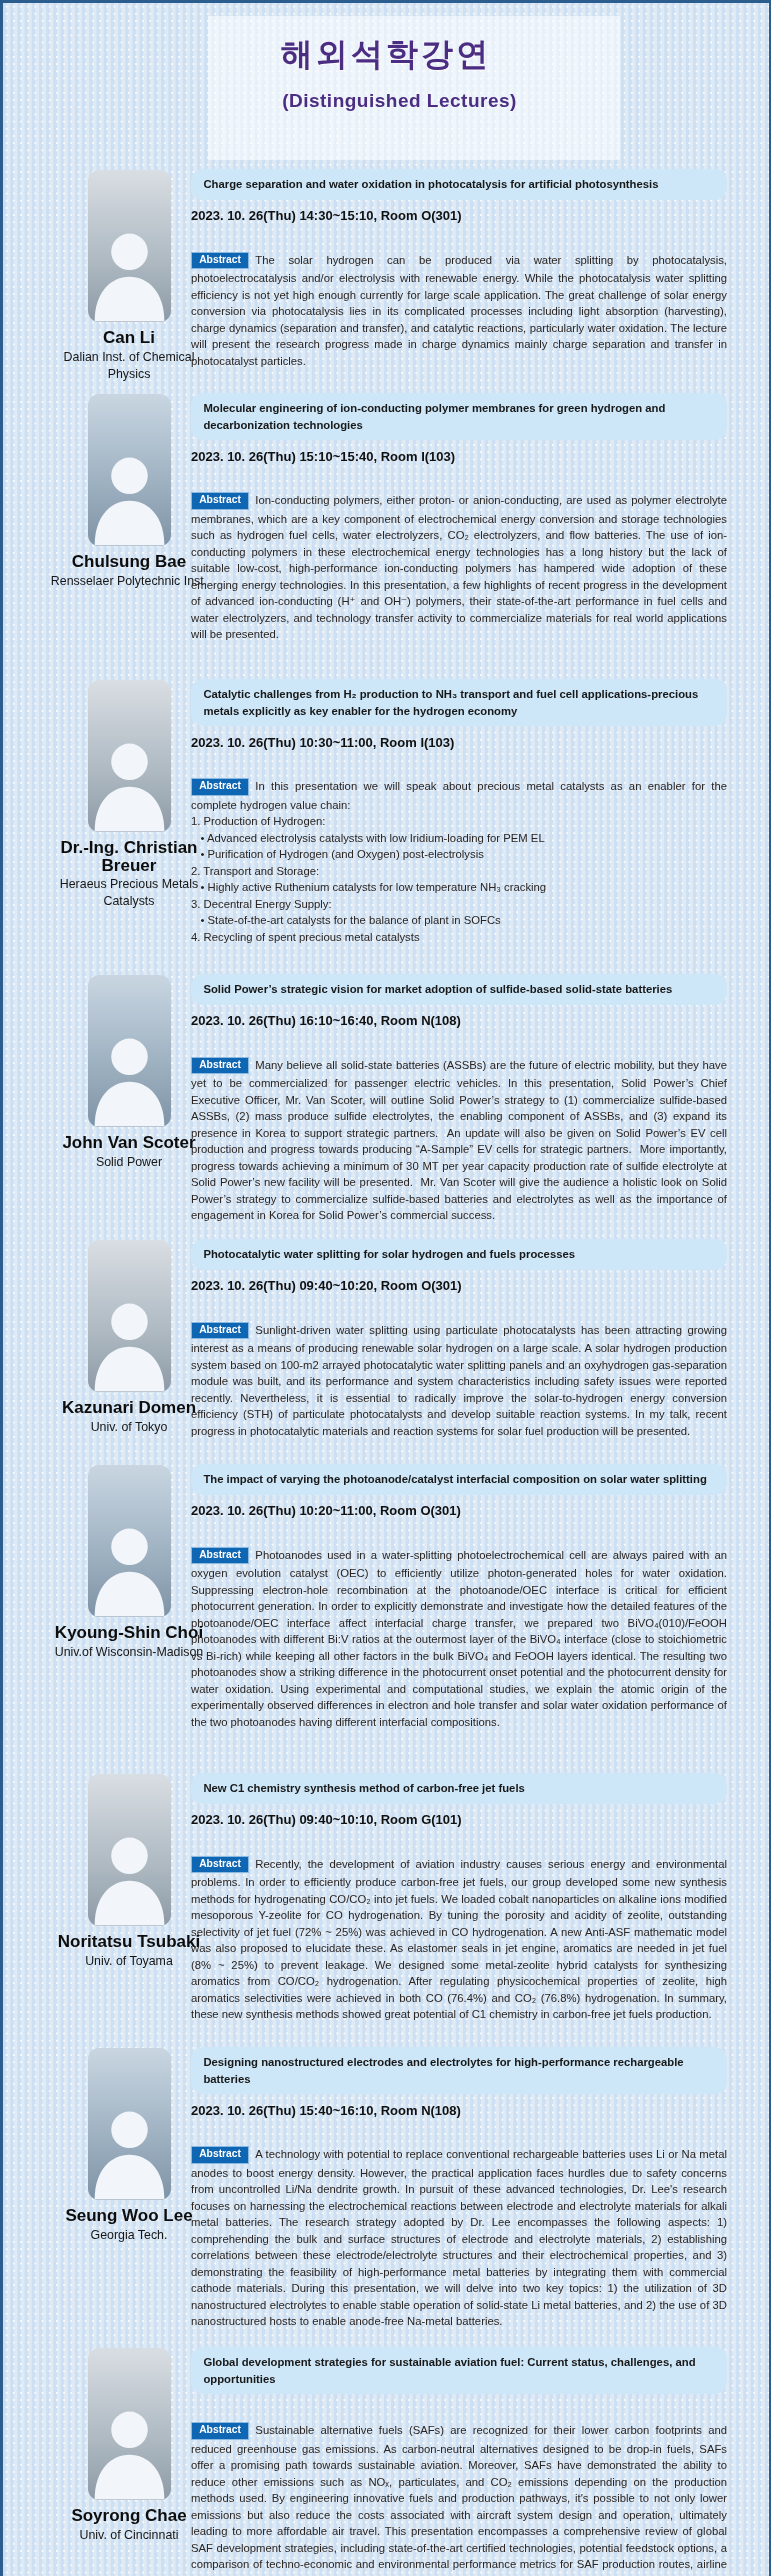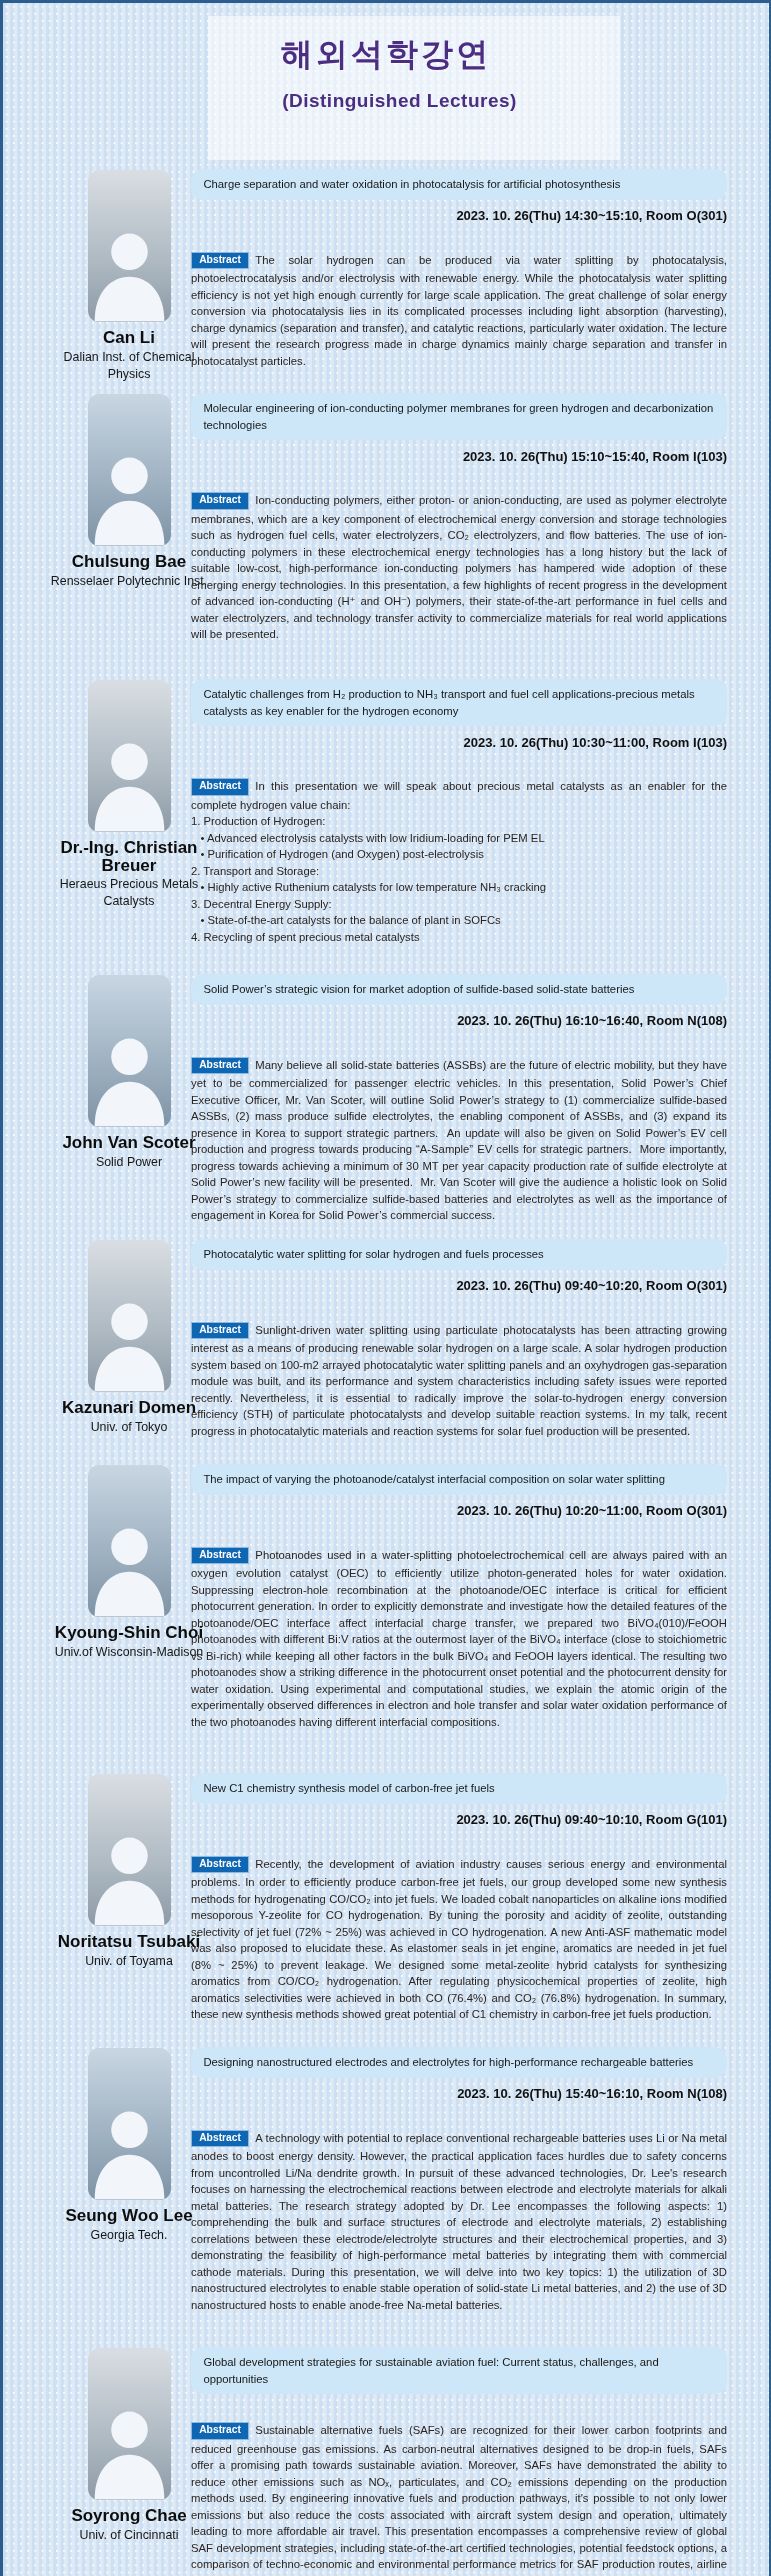--- a/index.html
+++ b/index.html
@@ -26,23 +26,23 @@
     background:linear-gradient(180deg,#c9d6e2 0%,#9db0c0 60%,#7e93a6 100%);
     position:relative;
   }
   .card:nth-of-type(odd) .photo{background:linear-gradient(180deg,#d9dee3 0%,#aeb9c2 60%,#8d9aa6 100%);}
   .photo svg{position:absolute;left:0;bottom:0;width:100%;height:78%;}
   .name{font-size:17px;font-weight:bold;color:#0d0d0d;line-height:17.5px;}
   .affil{font-size:12.4px;color:#161616;line-height:17px;margin-top:2.1px;}
   .content{position:absolute;left:188px;top:0;width:536px;}
   .bubble{
     box-sizing:border-box;width:100%;background:#cde7f8;border-radius:12.4px;
-    padding:7.2px 12.4px;font-size:11.3px;font-weight:normal;color:#181818;line-height:16.5px;
-  }
-  .when{margin-top:8.2px;font-size:13px;font-weight:bold;color:#101010;text-align:right;line-height:15.5px;}
+    padding:7.2px 12.4px;font-size:11.3px;font-weight:bold;color:#181818;line-height:16.5px;
+  }
+  .when{margin-top:8.2px;font-size:13px;font-weight:bold;color:#101010;text-align:left;line-height:15.5px;}
   .abstract{margin-top:28px;font-size:11.3px;line-height:16.5px;color:#2a2422;text-align:justify;}
   .badge{
     display:inline-block;background:#0f66b2;color:#ffffff;font-size:10.3px;font-weight:bold;
     padding:1px 7.2px 2.1px 7.2px;margin-right:6.2px;border:1px solid #8ab9e2;line-height:12.4px;
     position:relative;top:-1px;
   }
   .atext{white-space:pre-wrap;}
 </style>
 </head>
 <body>
@@ -95,21 +95,21 @@
       <div class="photo">
         <svg viewBox="0 0 100 120" preserveAspectRatio="xMidYMax meet">
             <circle cx="50" cy="36" r="22" fill="#f2f6fa"></circle>
             <path d="M8 120 C8 84 28 66 50 66 C72 66 92 84 92 120 Z" fill="#f2f6fa"></path>
           </svg>
       </div>
       <div class="name">Dr.-Ing. Christian Breuer</div>
       <div class="affil">Heraeus Precious Metals Catalysts</div>
     </div>
     <div class="content">
-      <div class="bubble">Catalytic challenges from H₂ production to NH₃ transport and fuel cell applications-precious metals catalysts as key enabler for the hydrogen economy</div>
+      <div class="bubble">Catalytic challenges from H₂ production to NH₃ transport and fuel cell applications-precious metals explicitly as key enabler for the hydrogen economy</div>
       <div class="when">2023. 10. 26(Thu) 10:30~11:00, Room I(103)</div>
       <div class="abstract"><span class="badge">Abstract</span><span class="atext">In this presentation we will speak about precious metal catalysts as an enabler for the complete hydrogen value chain:
 1. Production of Hydrogen:
    • Advanced electrolysis catalysts with low Iridium-loading for PEM EL
    • Purification of Hydrogen (and Oxygen) post-electrolysis
 2. Transport and Storage:
    • Highly active Ruthenium catalysts for low temperature NH₃ cracking
 3. Decentral Energy Supply:
    • State-of-the-art catalysts for the balance of plant in SOFCs
 4. Recycling of spent precious metal catalysts</span></div>
@@ -175,21 +175,21 @@
       <div class="photo">
         <svg viewBox="0 0 100 120" preserveAspectRatio="xMidYMax meet">
             <circle cx="50" cy="36" r="22" fill="#f2f6fa"></circle>
             <path d="M8 120 C8 84 28 66 50 66 C72 66 92 84 92 120 Z" fill="#f2f6fa"></path>
           </svg>
       </div>
       <div class="name">Noritatsu Tsubaki</div>
       <div class="affil">Univ. of Toyama</div>
     </div>
     <div class="content">
-      <div class="bubble">New C1 chemistry synthesis model of carbon-free jet fuels</div>
+      <div class="bubble">New C1 chemistry synthesis method of carbon-free jet fuels</div>
       <div class="when">2023. 10. 26(Thu) 09:40~10:10, Room G(101)</div>
       <div class="abstract"><span class="badge">Abstract</span><span class="atext">Recently, the development of aviation industry causes serious energy and environmental problems. In order to efficiently produce carbon-free jet fuels, our group developed some new synthesis methods for hydrogenating CO/CO₂ into jet fuels. We loaded cobalt nanoparticles on alkaline ions modified mesoporous Y-zeolite for CO hydrogenation. By tuning the porosity and acidity of zeolite, outstanding selectivity of jet fuel (72% ~ 25%) was achieved in CO hydrogenation. A new Anti-ASF mathematic model was also proposed to elucidate these. As elastomer seals in jet engine, aromatics are needed in jet fuel (8% ~ 25%) to prevent leakage. We designed some metal-zeolite hybrid catalysts for synthesizing aromatics from CO/CO₂ hydrogenation. After regulating physicochemical properties of zeolite, high aromatics selectivities were achieved in both CO (76.4%) and CO₂ (76.8%) hydrogenation. In summary, these new synthesis methods showed great potential of C1 chemistry in carbon-free jet fuels production.</span></div>
     </div>
   </section>
 
   <section class="card c8">
     <div class="speaker">
       <div class="photo">
         <svg viewBox="0 0 100 120" preserveAspectRatio="xMidYMax meet">
             <circle cx="50" cy="36" r="22" fill="#f2f6fa"></circle>

